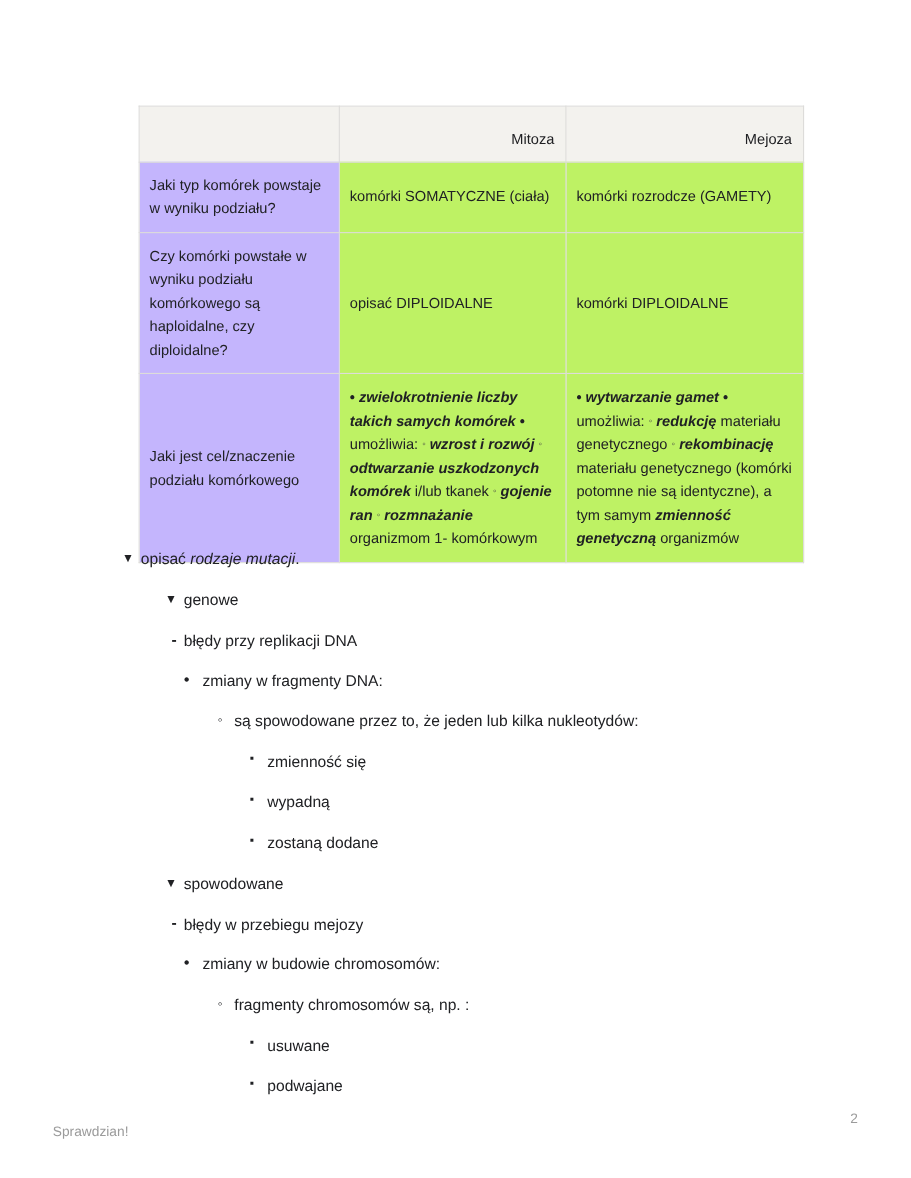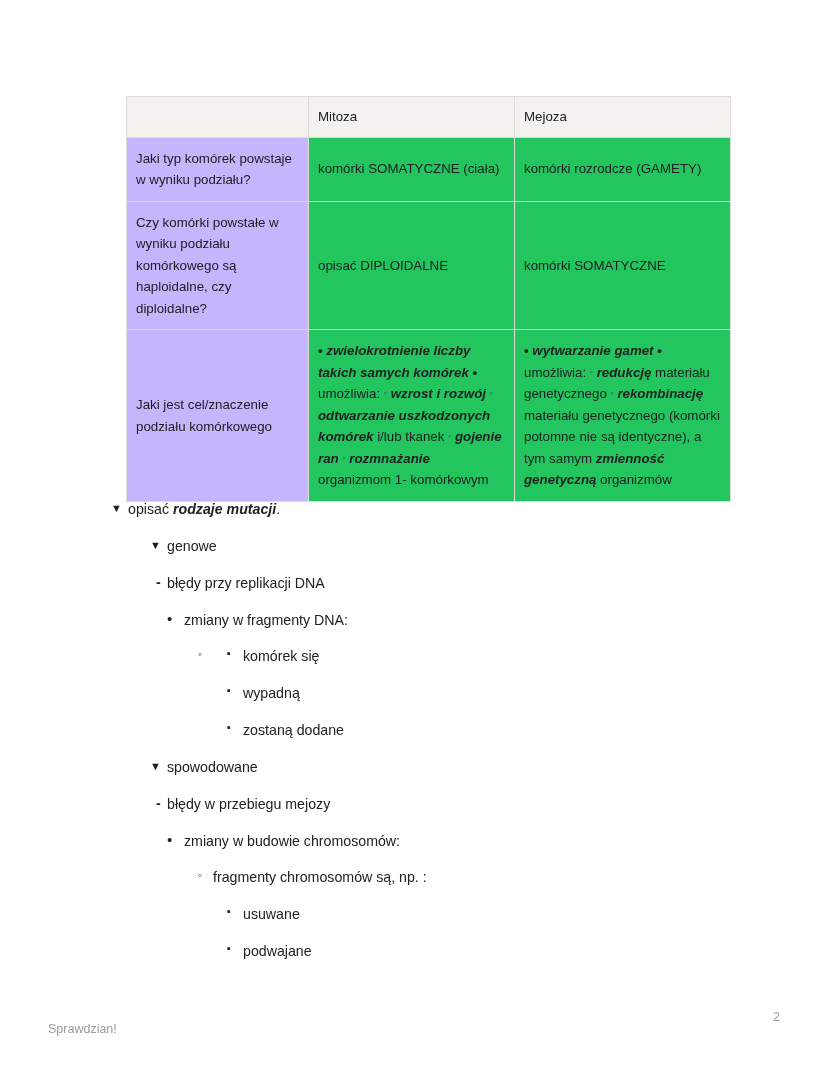--- a/index.html
+++ b/index.html
@@ -38,32 +38,33 @@
     font-weight: normal;
     text-align: left;
   }
   col.c1 { width: 182px; }
   col.c2 { width: 206px; }
   col.c3 { width: 216px; }
 
   table.notes-table thead th {
     background: #f3f2ee;
     height: 13px;
-    padding-top: 9px;
+    padding-top: 19px;
     padding-bottom: 9px;
     color: #202124;
+    text-align: right;
   }
   table.notes-table thead th.blank { background: #f3f2ee; }
 
   td.qcell {
     background: #c4b5fd;
     vertical-align: middle;
   }
   td.acell {
-    background: #22c55e;
+    background: #bef264;
     vertical-align: middle;
   }
   td.long-cell {
     vertical-align: middle;
     line-height: 1.63;
   }
 
   .bi { font-weight: bold; font-style: italic; }
   .bdot { font-weight: bold; }
   .sep {
@@ -106,21 +107,21 @@
 
   .lv4 { padding-left: 184px; }
   .lv4 .mk { left: 167px; font-size: 15px; top: -2px; }
 
   .lv5 { padding-left: 213px; }
   .lv5 .mk { left: 198px; font-size: 12px; top: 0px; }
 
   .lv6 { padding-left: 243px; }
   .lv6 .mk { left: 227px; font-size: 11px; top: -1px; }
 
-  .em { font-weight: bold; font-style: italic; }
+  .em { font-weight: normal; font-style: italic; }
 
   
   .footer {
     position: absolute;
     left: 0;
     top: 1010px;
     width: 828px;
     height: 22px;
   }
   .footer .fl {
@@ -157,38 +158,38 @@
     </thead>
     <tbody>
       <tr>
         <td class="qcell">Jaki typ komórek powstaje w wyniku podziału?</td>
         <td class="acell">komórki SOMATYCZNE (ciała)</td>
         <td class="acell">komórki rozrodcze (GAMETY)</td>
       </tr>
       <tr>
         <td class="qcell">Czy komórki powstałe w wyniku podziału komórkowego są haploidalne, czy diploidalne?</td>
         <td class="acell">opisać DIPLOIDALNE</td>
-        <td class="acell">komórki SOMATYCZNE</td>
+        <td class="acell">komórki DIPLOIDALNE</td>
       </tr>
       <tr>
         <td class="qcell">Jaki jest cel/znaczenie podziału komórkowego</td>
         <td class="acell long-cell"><span class="bdot">•</span><span class="bi"> zwielokrotnienie liczby takich samych komórek </span><span class="bdot">•</span><span> umożliwia: </span><span class="sep">◦</span><span class="bi"> wzrost i rozwój </span><span class="sep">◦</span><span> </span><span class="bi">odtwarzanie uszkodzonych komórek</span><span> i/lub tkanek </span><span class="sep">◦</span><span> </span><span class="bi">gojenie ran </span><span class="sep">◦</span><span> </span><span class="bi">rozmnażanie</span><span> organizmom 1- komórkowym</span></td>
         <td class="acell long-cell"><span class="bdot">•</span><span class="bi"> wytwarzanie gamet </span><span class="bdot">•</span><span> umożliwia: </span><span class="sep">◦</span><span> </span><span class="bi">redukcję</span><span> materiału genetycznego </span><span class="sep">◦</span><span> </span><span class="bi">rekombinację</span><span> materiału genetycznego (komórki potomne nie są identyczne), a tym samym </span><span class="bi">zmienność genetyczną</span><span> organizmów</span></td>
       </tr>
     </tbody>
   </table>
 </div>
 
 <div class="outline" id="outline-root">
     <div class="li lv1"><span class="mk">▼</span><span class="tx"><span>opisać </span><span class="em">rodzaje mutacji</span><span>.</span></span></div>
     <div class="li lv2"><span class="mk">▼</span><span class="tx">genowe</span></div>
     <div class="li lv3"><span class="mk">-</span><span class="tx">błędy przy replikacji DNA</span></div>
     <div class="li lv4"><span class="mk">•</span><span class="tx">zmiany w fragmenty DNA:</span></div>
-    <div class="li lv5"><span class="mk">◦</span></div>
-    <div class="li lv6"><span class="mk">▪</span><span class="tx">komórek się</span></div>
+    <div class="li lv5"><span class="mk">◦</span><span class="tx">są spowodowane przez to, że jeden lub kilka nukleotydów:</span></div>
+    <div class="li lv6"><span class="mk">▪</span><span class="tx">zmienność się</span></div>
     <div class="li lv6"><span class="mk">▪</span><span class="tx">wypadną</span></div>
     <div class="li lv6"><span class="mk">▪</span><span class="tx">zostaną dodane</span></div>
     <div class="li lv2"><span class="mk">▼</span><span class="tx">spowodowane</span></div>
     <div class="li lv3"><span class="mk">-</span><span class="tx">błędy w przebiegu mejozy</span></div>
     <div class="li lv4"><span class="mk">•</span><span class="tx">zmiany w budowie chromosomów:</span></div>
     <div class="li lv5"><span class="mk">◦</span><span class="tx">fragmenty chromosomów są, np. :</span></div>
     <div class="li lv6"><span class="mk">▪</span><span class="tx">usuwane</span></div>
     <div class="li lv6"><span class="mk">▪</span><span class="tx">podwajane</span></div>
   </div>
 

